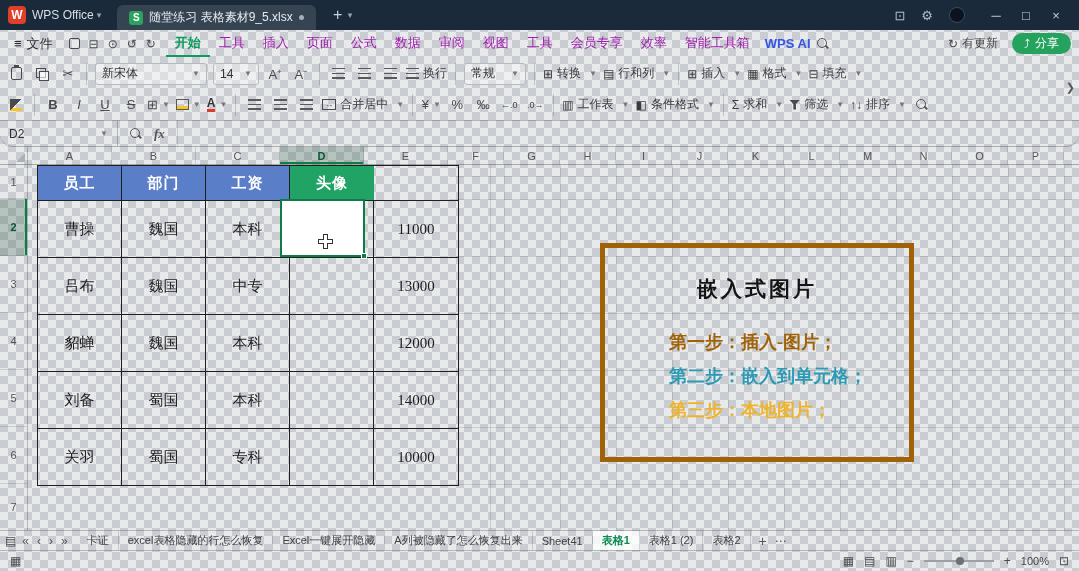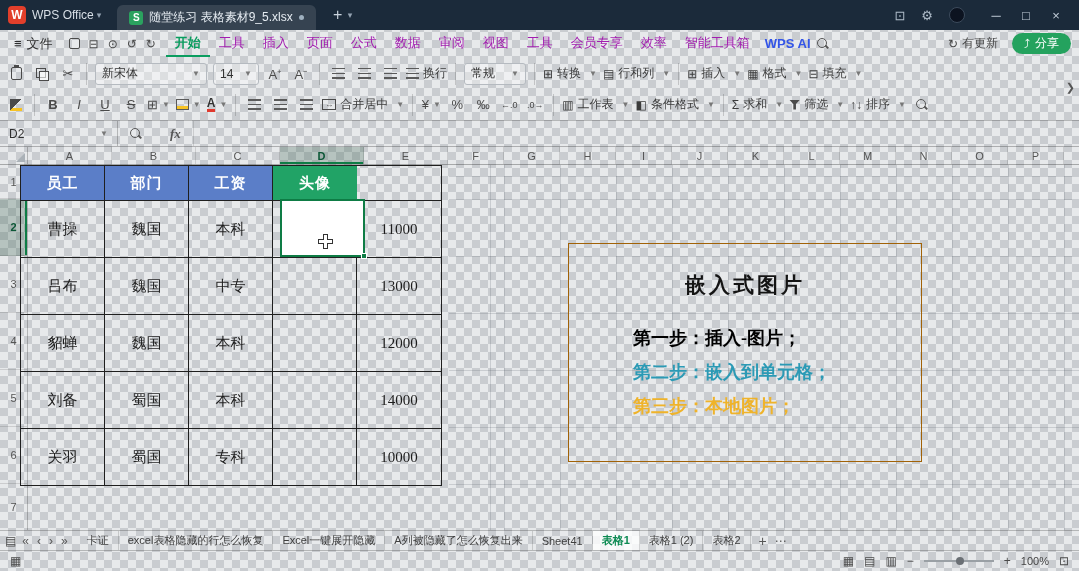--- a/index.html
+++ b/index.html
@@ -56,59 +56,59 @@
   .clipb::before{content:"";position:absolute;top:-3px;left:2px;width:5px;height:3px;background:#4a4a4a;}
   .copysh{width:12px;height:12px;position:relative;}
   .copysh::before{content:"";position:absolute;left:0;top:0;width:8px;height:8px;border:1.3px solid #4a4a4a;}
   .copysh::after{content:"";position:absolute;left:3px;top:3px;width:8px;height:8px;border:1.3px solid #4a4a4a;background:rgba(255,255,255,.6);}
   .brush{width:12px;height:12px;background:linear-gradient(135deg,#4a4a4a 48%,transparent 0),linear-gradient(#f7c325 0 0) bottom/100% 3px no-repeat;}
   .mini-merge{width:14px;height:11px;border:1px solid #4a4a4a;font-size:8px;line-height:9px;text-align:center;color:#4a4a4a;}
   .smalltxt{font-size:9px;color:#4a4a4a;}
   .more-chevron{position:absolute;right:4px;top:24px;font-size:11px;color:#555;}
   .bold-g{font-weight:bold;} .ital-g{font-style:italic;} .und-g{text-decoration:underline;} .strk-g{text-decoration:line-through;}
   
-  .formulabar{position:absolute;top:121px;left:0;right:0;height:26px;display:flex;align-items:center;border-bottom:1px solid rgba(0,0,0,.25);}
+  .formulabar{position:absolute;top:121px;left:0;right:0;height:26px;display:flex;align-items:center;border-bottom:1px solid rgba(0,0,0,.25);border-radius:13px;}
   .namebox{width:118px;height:100%;display:flex;align-items:center;justify-content:space-between;padding:0 9px;border-right:1px solid rgba(0,0,0,.22);font-size:12px;color:#2f2f2f;}
-  .fxzone{display:flex;align-items:center;gap:28px;padding:0 12px;border-right:1px solid rgba(0,0,0,.12);height:100%;}
+  .fxzone{display:flex;align-items:center;gap:12px;padding:0 12px;border-right:1px solid rgba(0,0,0,.12);height:100%;}
   .fx{font-family:"Liberation Serif",serif;font-style:italic;font-weight:bold;color:#555;font-size:13px;}
   .finput{flex:1;height:100%;}
   
   .colheads{position:absolute;top:147px;left:0;right:0;height:18px;display:flex;border-bottom:1px solid rgba(0,0,0,.28);}
   .corner{width:28px;height:100%;border-right:1px solid rgba(0,0,0,.22);position:relative;}
   .corner::after{content:"";position:absolute;right:2px;bottom:2px;border-left:9px solid transparent;border-bottom:9px solid #aab1b7;}
   .chrow{display:flex;flex:1;}
   .ch{width:56px;font-size:11px;color:#555;display:flex;align-items:center;justify-content:center;border-right:1px solid rgba(0,0,0,.12);}
   .ch.wide{width:84px;}
   .ch.sel{background:rgba(70,110,90,.30);box-shadow:inset 0 -2px 0 #0e7c45;color:#0b5736;font-weight:bold;}
   .rowheads{position:absolute;top:165px;left:0;width:28px;bottom:41px;display:flex;flex-direction:column;border-right:1px solid rgba(0,0,0,.22);}
   .rh{display:flex;align-items:center;justify-content:center;font-size:11px;color:#555;border-bottom:1px solid rgba(0,0,0,.12);}
   .rh.h1{height:34px;} .rh.hd{height:57px;} .rh.hfill{flex:1;border-bottom:none;}
   .rh.sel{background:rgba(70,110,90,.30);box-shadow:inset -2px 0 0 #0e7c45;font-weight:bold;color:#0b5736;}
   .gridlines{position:absolute;left:449px;top:165px;right:0;bottom:41px;
     background-image:
       repeating-linear-gradient(to right, rgba(80,90,100,.20) 0 1px, transparent 1px 56px),
       repeating-linear-gradient(to bottom, rgba(80,90,100,.20) 0 1px, transparent 1px 57px);
     background-position:55px 0, 0 34px;}
   
-  .xtable{position:absolute;left:20px;top:165px;width:422px;border:1px solid #1f1f1f;z-index:2;}
+  .xtable{position:absolute;left:37px;top:165px;width:422px;border:1px solid #1f1f1f;z-index:2;}
   .xhead{display:flex;height:34px;}
   .xh{width:84px;display:flex;align-items:center;justify-content:center;color:#fff;font-weight:bold;font-size:15px;letter-spacing:1px;border-right:1px solid #1f1f1f;}
   .xh:last-child{border-right:none;}
   .xrow{display:flex;height:57px;border-top:1px solid #1f1f1f;}
   .xcell{width:84px;display:flex;align-items:center;justify-content:center;font-size:15px;color:#1d1d1d;border-right:1px solid #1f1f1f;font-family:"Liberation Serif",serif;}
   .xcell:last-child{border-right:none;}
   
   .sel-cell{position:absolute;left:280px;top:199px;width:85px;height:58px;background:#fff;border:2px solid #0e7c45;z-index:4;}
   .handle{position:absolute;right:-4px;bottom:-4px;width:6px;height:6px;background:#0e7c45;border:1px solid #fff;}
   .cursor-cross{width:15px;height:15px;position:absolute;left:36px;top:33px;z-index:6;
     background:linear-gradient(#333 0 0) center/15px 5px no-repeat,linear-gradient(#333 0 0) center/5px 15px no-repeat;}
   .cursor-cross::after{content:"";position:absolute;inset:0;
     background:linear-gradient(#fff 0 0) center/13px 3px no-repeat,linear-gradient(#fff 0 0) center/3px 13px no-repeat;}
   
-  .textbox{position:absolute;left:568px;top:243px;width:354px;height:219px;border:1px solid #a16207;padding-top:27px;z-index:3;}
+  .textbox{position:absolute;left:600px;top:243px;width:314px;height:219px;border:5px solid #a16207;padding-top:27px;z-index:3;}
   .tb-title{text-align:center;font-size:21px;font-weight:bold;color:#141414;letter-spacing:3px;}
   .tb-steps{margin-top:27px;padding-left:64px;display:flex;flex-direction:column;gap:10px;}
   .step{font-size:18px;font-weight:bold;font-family:"Liberation Serif",serif;white-space:nowrap;}
   
   .tabsbar{position:absolute;left:0;right:0;top:530px;height:20px;display:flex;align-items:center;border-top:1px solid rgba(0,0,0,.22);font-size:11px;color:#3e3e3e;padding:0 5px;}
   .navs{display:flex;gap:8px;color:#555;font-size:12px;margin:0 10px 0 6px;}
   .tabswrap{display:flex;height:100%;}
   .stab{padding:0 9px;height:100%;display:flex;align-items:center;border-right:1px solid rgba(0,0,0,.14);white-space:nowrap;}
   .stab.active{color:#0c8a52;font-weight:bold;background:rgba(255,255,255,.8);}
   .addtab{margin:0 8px;font-size:14px;color:#555;}
@@ -426,21 +426,21 @@
 </div>
 
 <div class="sel-cell">
   <span class="cursor-cross"></span>
   <span class="handle"></span>
 </div>
 
 <div class="textbox">
   <div class="tb-title">嵌入式图片</div>
   <div class="tb-steps">
-      <div class="step" style="color: #000000;">第一步：插入-图片；</div>
+      <div class="step" style="color: #a16207;">第一步：插入-图片；</div>
       <div class="step" style="color: rgb(43, 154, 181);">第二步：嵌入到单元格；</div>
       <div class="step" style="color: rgb(239, 179, 42);">第三步：本地图片；</div>
     </div>
 </div>
 
 <div class="tabsbar">
   <span class="sb-ico">▤</span>
   <span class="navs">
     <span>«</span>
     <span>‹</span>

